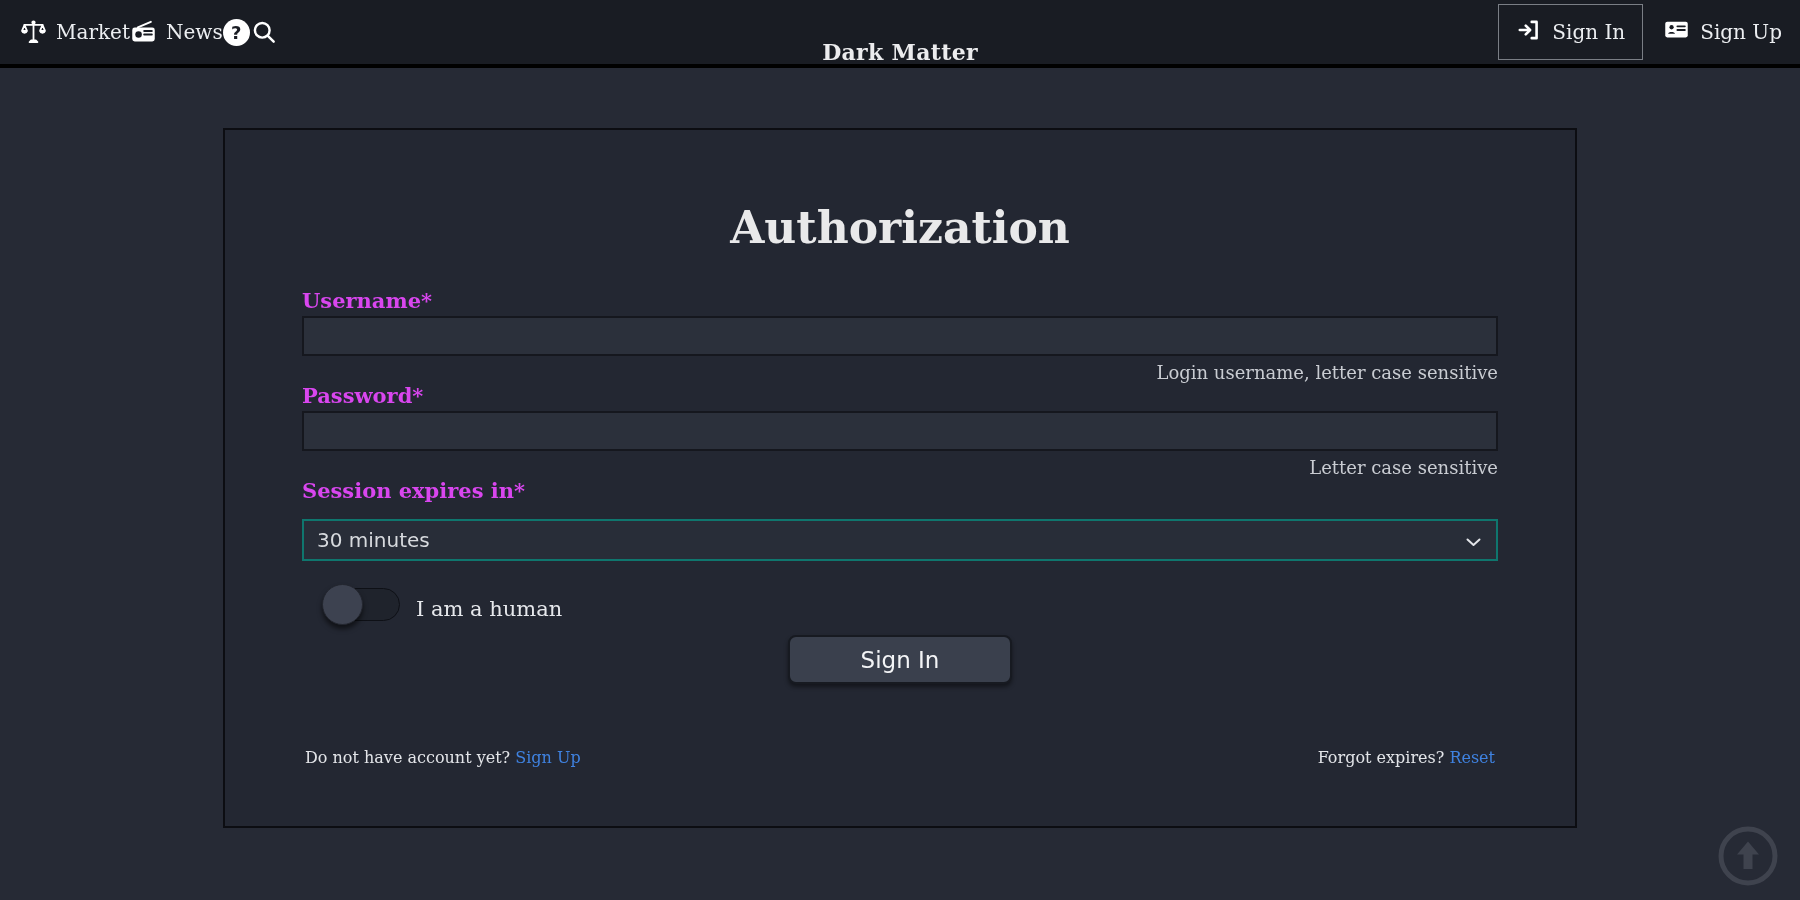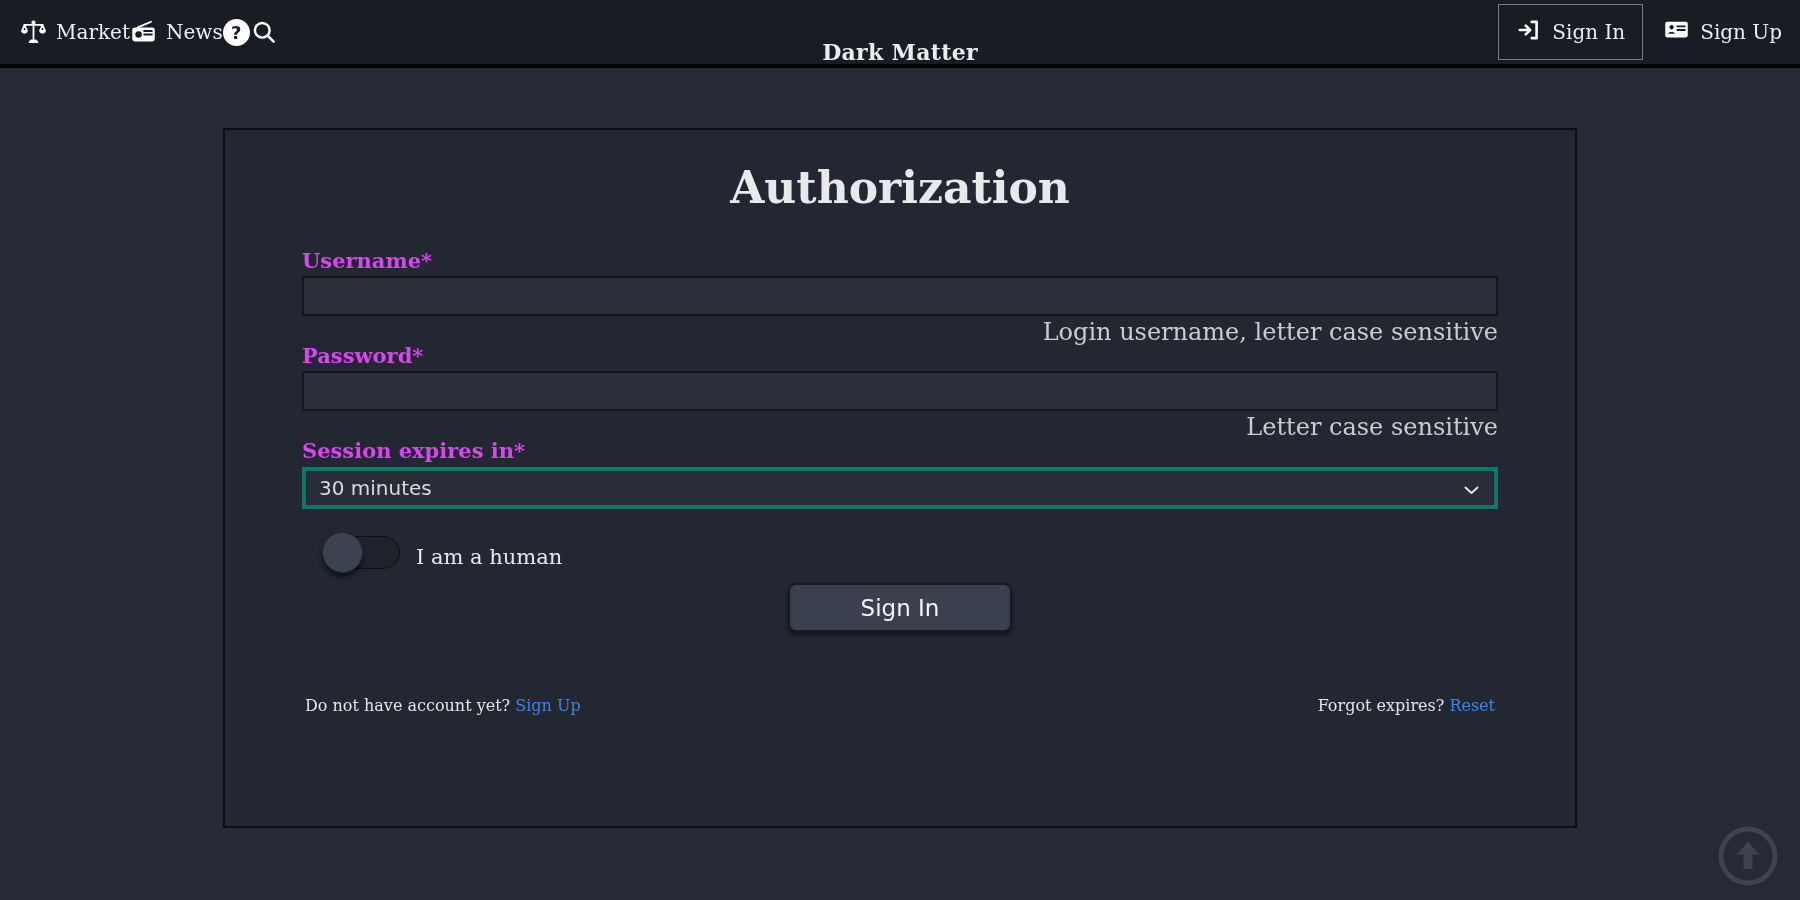--- a/index.html
+++ b/index.html
@@ -55,21 +55,21 @@
   
   .card {
     width:1354px;
     margin:60px auto 0;
     height:700px;
     background:#232732;
     border:2px solid #0c0d12;
     padding:0 77px;
   }
   .card-title {
-    margin-top:32px;
+    margin-top:72px;
     text-align:center;
     font-size:44px;
     font-weight:bold;
     color:#e9e9ea;
   }
   .form { margin-top:36px; }
   .field-label {
     font-size:21px; font-weight:bold; color:#d946ef;
     line-height:24px;
   }
@@ -80,30 +80,30 @@
     background:#2b303b;
     border:2px solid #15171e;
     color:#dfe1e5;
     font-size:19px;
     padding:0 12px;
     font-family:"DejaVu Serif","Liberation Serif",serif;
     outline:none;
   }
   .helper {
     text-align:right;
-    font-size:24px;
+    font-size:18px;
     color:#c9ccd2;
     line-height:23px;
     margin-top:5px;
   }
   .select-box {
-    margin-top:4px;
+    margin-top:16px;
     height:42px;
     background:#282d38;
-    border:4px solid #0f766e;
+    border:2px solid #0f766e;
     display:flex; align-items:center; justify-content:space-between;
     padding:0 15px 0 13px;
     font-family:"DejaVu Sans","Liberation Sans",sans-serif;
     font-size:20px;
     color:#d7dade;
     cursor:pointer;
   }
   .toggle-row {
     margin:14px 0 0 20px;
     height:46px;

